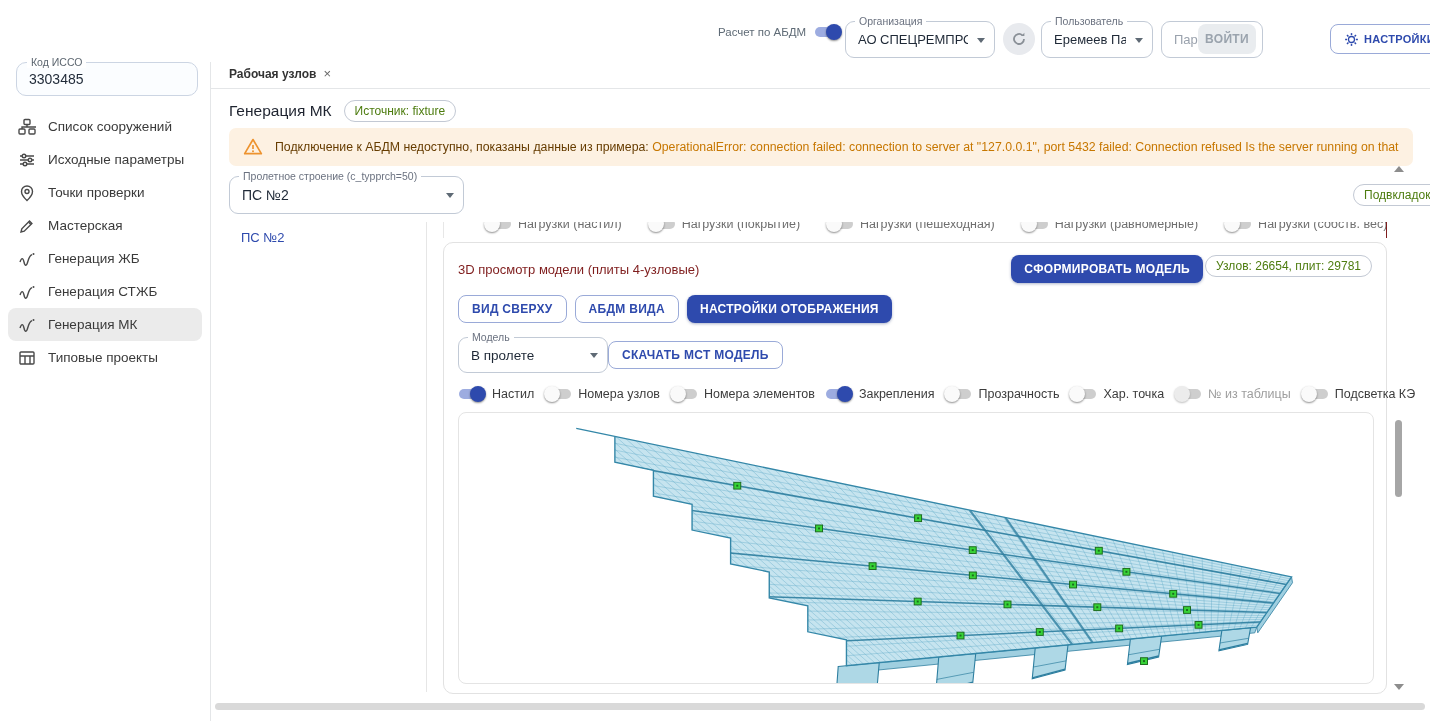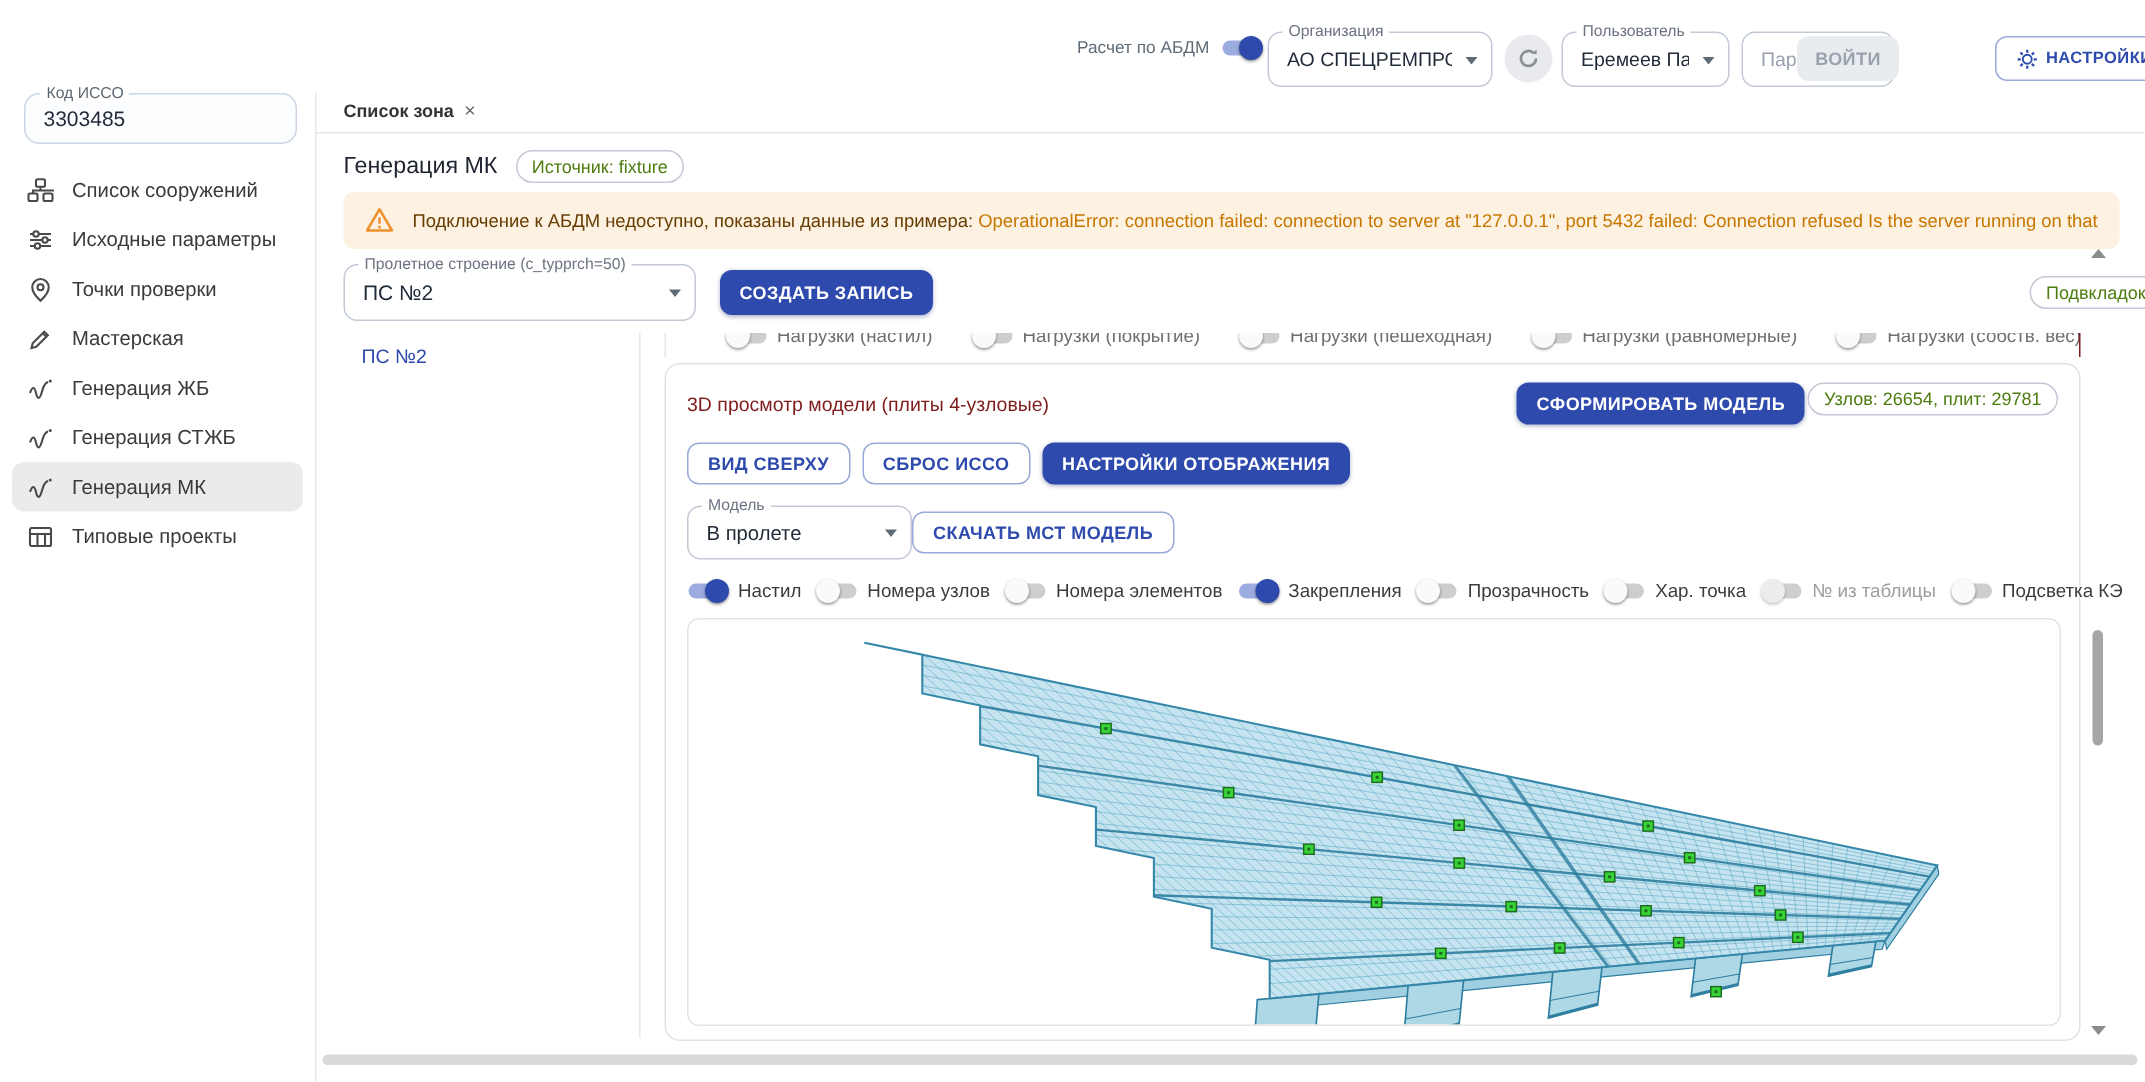--- a/index.html
+++ b/index.html
@@ -34,21 +34,21 @@
     border-radius:9px;padding:0 12px;font-size:13px;color:#333;font-family:inherit;outline:none}
   #password::placeholder{color:#9aa2ad}
 
   .btn{display:inline-flex;align-items:center;justify-content:center;gap:5px;border-radius:8px;
     font-weight:bold;font-size:12px;letter-spacing:.3px;padding:0 13px;height:30px;cursor:pointer;
     border:none;font-family:inherit;white-space:nowrap}
   .btn.primary{background:#2e4aad;color:#fff;box-shadow:0 1px 3px rgba(20,40,100,.35)}
   .btn.outlined{background:#fff;color:#2e4aad;border:1px solid #9aaad8;height:28px}
   .btn.disabled{background:#e9ecef;color:#9aa3ad;cursor:default}
 
-  #login-btn{position:absolute;left:1198px;top:24px;width:68px}
+  #login-btn{position:absolute;left:1198px;top:24px;width:58px}
   #settings-btn{position:absolute;left:1330px;top:24px;height:30px;font-size:11px}
 
   
   .switch{position:relative;width:28px;height:16px;flex:none;cursor:pointer}
   .switch .track{position:absolute;left:1px;top:3px;width:26px;height:10px;border-radius:6px;background:#9e9e9e;opacity:.5}
   .switch .thumb{position:absolute;top:0;left:0;width:16px;height:16px;border-radius:50%;
     background:#fafafa;box-shadow:0 1px 2px rgba(0,0,0,.45)}
   .switch.on .track{background:#8597d8;opacity:.8}
   .switch.on .thumb{left:12px;background:#2e4aad}
   .switch.disabled .thumb{background:#ececec;box-shadow:0 1px 2px rgba(0,0,0,.25)}
@@ -262,21 +262,21 @@
             </svg>
           </span>
           <span>Типовые проекты</span>
         </div>
       </div>
   </div>
 
   <div id="main">
     <div id="tabbar">
       <div class="tab">
-        <span>Список зона</span>
+        <span>Рабочая узлов</span>
         <span class="x">×</span>
       </div>
     </div>
 
     <div class="title-row">
       <span class="page-title">Генерация МК</span>
       <span class="chip">Источник: fixture</span>
     </div>
 
     <div class="warn">
@@ -287,23 +287,20 @@
       </svg>
       <div class="wtext"><span>Подключение к АБДМ недоступно, показаны данные из примера: </span><span class="werr">OperationalError: connection failed: connection to server at "127.0.0.1", port 5432 failed: Connection refused Is the server running on that host and accepting TCP/IP connections?</span></div>
     </div>
 
     <div class="controls-row">
       <div class="mselect" id="span-select">
         <span class="flabel">Пролетное строение (c_typprch=50)</span>
         <span class="val">ПС №2</span>
         <span class="caret"></span>
       </div>
-      <button class="btn primary">
-        <span>СОЗДАТЬ ЗАПИСЬ</span>
-      </button>
     </div>
     <span class="chip" id="subtabs-chip">Подвкладок: 1</span>
 
     <div class="sub-item">ПС №2</div>
     <div class="vdivider"></div>
 
     <div id="panel">
       <div id="load-toggles">
           <div class="inner">
             <div class="toggle-item">
@@ -353,21 +350,21 @@
             </button>
             <span class="chip">Узлов: 26654, плит: 29781</span>
           </div>
         </div>
 
         <div class="card-brow">
           <button class="btn outlined">
             <span>ВИД СВЕРХУ</span>
           </button>
           <button class="btn outlined">
-            <span>СБРОС ИССО</span>
+            <span>АБДМ ВИДА</span>
           </button>
           <button class="btn primary" style="height:28px">
             <span>НАСТРОЙКИ ОТОБРАЖЕНИЯ</span>
           </button>
         </div>
 
         <div class="card-mrow">
           <div class="mselect" id="model-select">
             <span class="flabel">Модель</span>
             <span class="val">В пролете</span>

